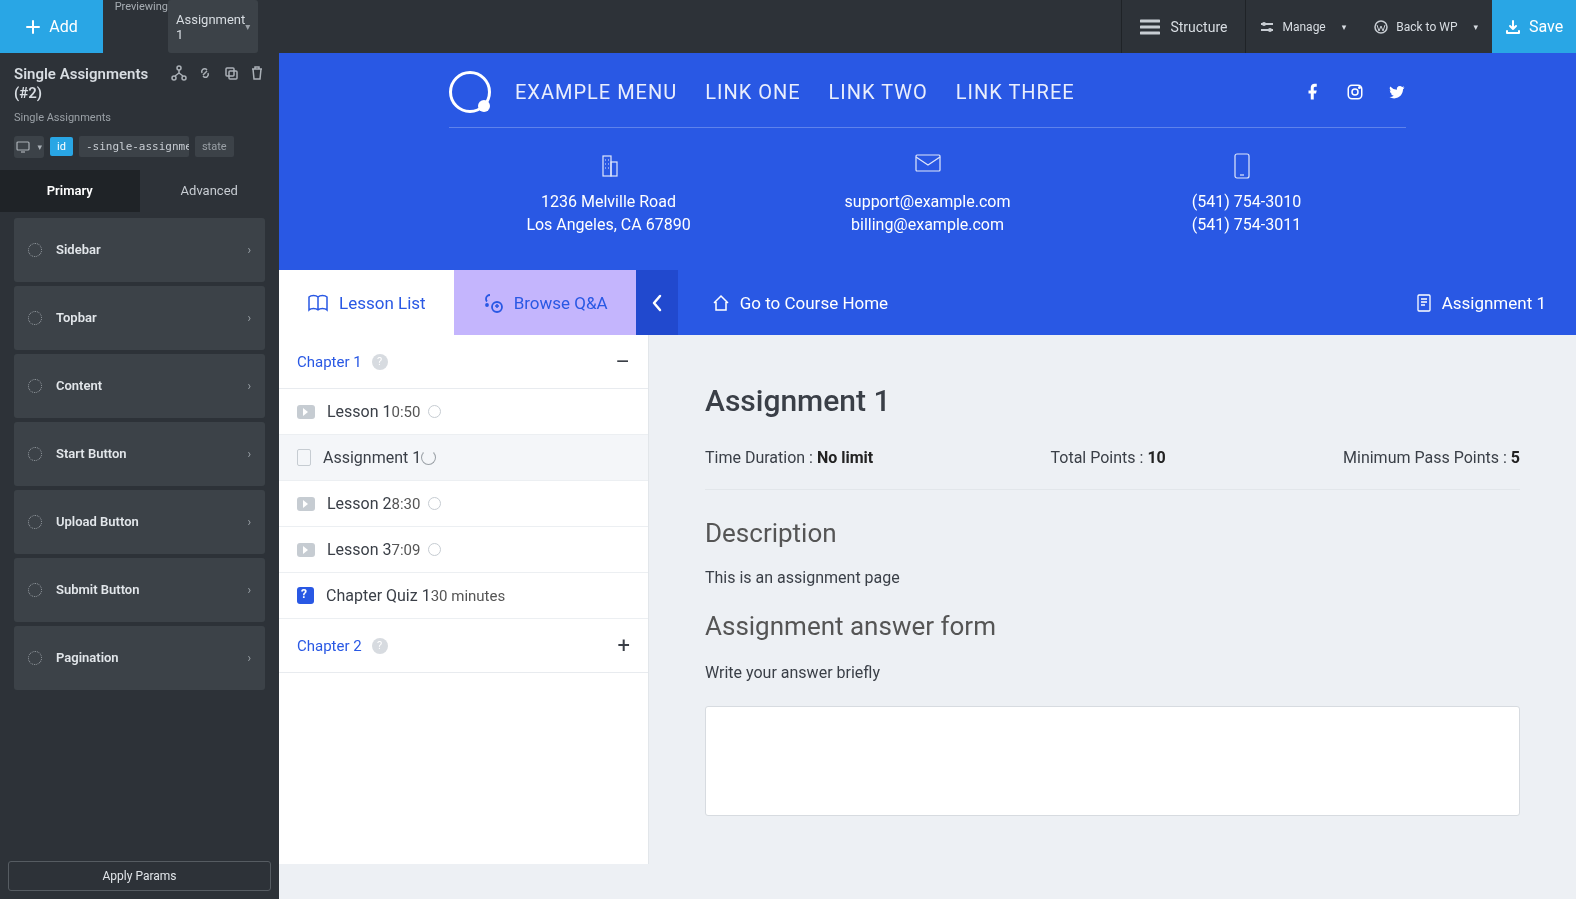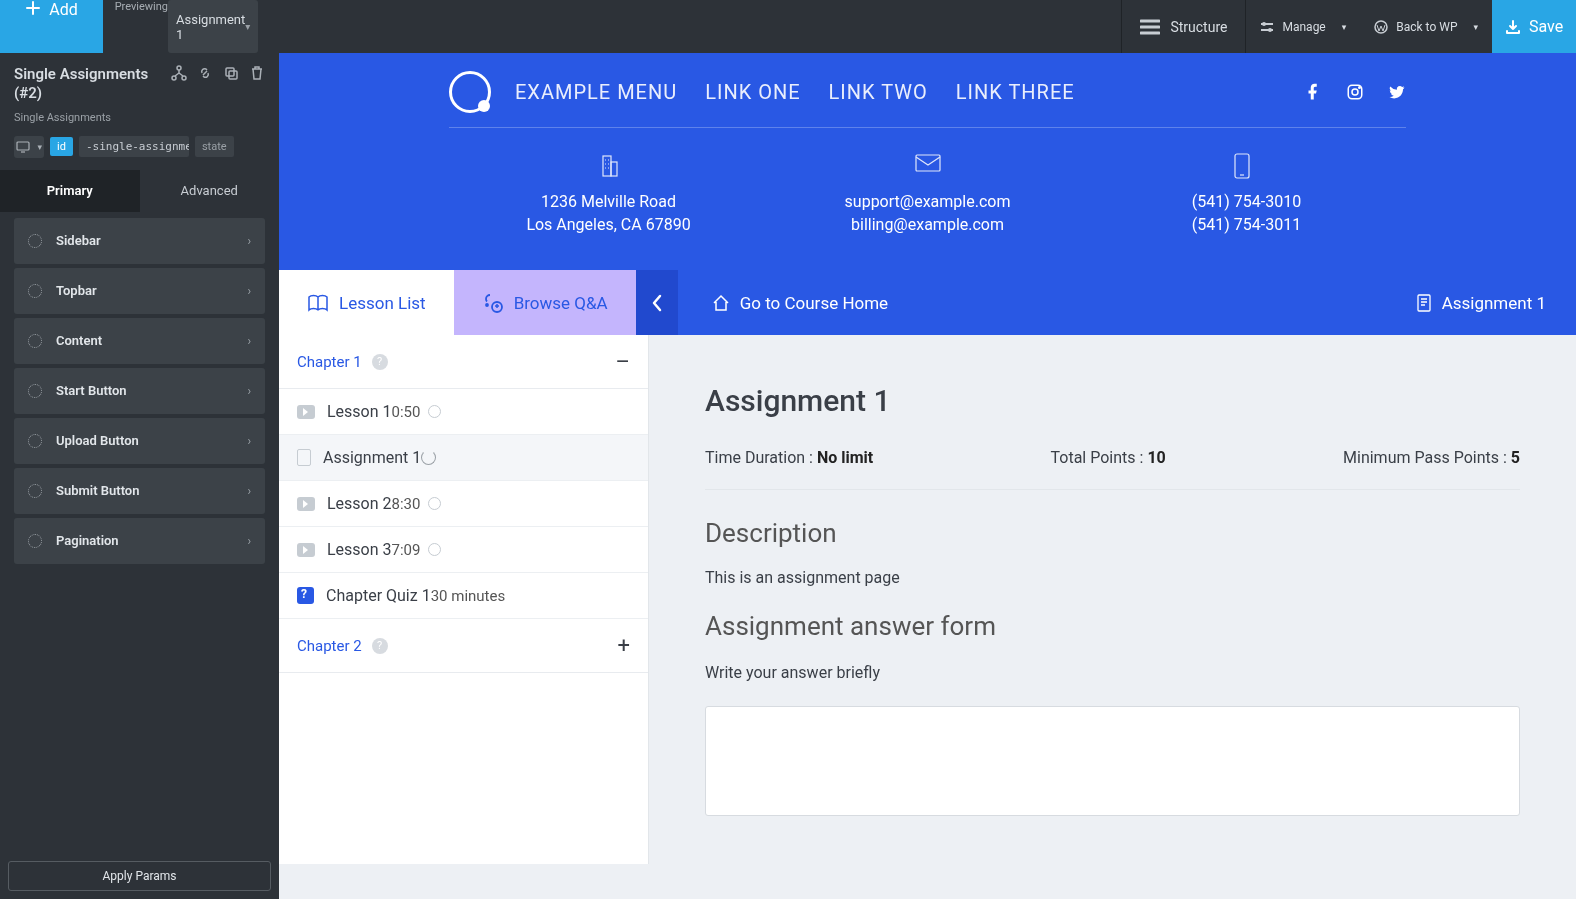--- a/index.html
+++ b/index.html
@@ -1,20 +1,20 @@
 <!DOCTYPE html>
 <html><head>
 <meta charset="utf-8">
 <style>
 * { margin:0; padding:0; box-sizing:border-box; font-family:-apple-system,BlinkMacSystemFont,"Segoe UI",Roboto,sans-serif; }
 body { width:1576px; height:899px; background:#2d3238; overflow:hidden; display:flex; flex-direction:column; }
 
 
 .topbar { height:53px; background:#2d3238; display:flex; align-items:stretch; color:#c8cdd3; }
-.add-btn { width:103px; background:#29a6e5; color:#fff; display:flex; justify-content:center; gap:8px; font-size:16px; cursor:pointer; }
+.add-btn { width:103px; background:#29a6e5; color:#fff; display:flex; align-items:center; justify-content:center; gap:8px; font-size:16px; cursor:pointer; }
 .previewing { width:167px; display:flex; flex-direction:row; justify-content:center; padding:0 12px; }
 .previewing-label { font-size:11px; color:#a7adb3; margin-bottom:2px; }
 .previewing-select { background:#3c4248; color:#d8dde2; font-size:13px; padding:4px 8px; border-radius:3px; display:flex; justify-content:space-between; align-items:center; cursor:pointer; }
 .tb-spacer { flex:1; }
 .tb-right { display:flex; align-items:stretch; }
 .tb-btn { display:flex; align-items:center; justify-content:center; gap:10px; padding:0 18px; border-left:1px solid #1f2327; cursor:pointer; font-size:14px; color:#d8dde2; }
 .tb-stack { display:flex; flex-direction:row; justify-content:center; border-left:1px solid #1f2327; }
 .tb-stack-item { display:flex; align-items:center; gap:8px; padding:3px 14px; font-size:12px; color:#d8dde2; cursor:pointer; }
 .save-btn { width:84px; background:#29a6e5; color:#fff; display:flex; align-items:center; justify-content:center; gap:8px; font-size:16px; cursor:pointer; }
 
@@ -31,21 +31,21 @@
 .sb-idrow { padding:6px 14px 12px; display:flex; align-items:center; gap:6px; }
 .sb-device { width:30px; height:22px; background:#3c4248; border-radius:3px; display:flex; align-items:center; justify-content:center; color:#aab0b6; font-size:12px; cursor:pointer; position:relative; padding-right:12px; }
 .sb-device::after{content:"▾"; position:absolute; right:2px; font-size:9px;}
 .id-chip { background:#29a6e5; color:#fff; font-size:11px; padding:3px 7px; border-radius:2px; }
 .id-input { background:#3c4248; color:#c8cdd3; font-size:11px; font-family:monospace; padding:4px 7px; border-radius:2px; width:110px; white-space:nowrap; overflow:hidden; }
 .state-chip { background:#3c4248; color:#9aa0a6; font-size:11px; padding:4px 7px; border-radius:2px; }
 .sb-tabs { display:flex; height:42px; }
 .sb-tab { flex:1; display:flex; align-items:center; justify-content:center; font-size:13px; color:#c8cdd3; cursor:pointer; }
 .sb-tab.active { background:#1f2327; color:#fff; font-weight:600; }
 .sb-sections { padding:6px 14px; flex:1; overflow:auto; }
-.sb-sect { background:#3c4248; border-radius:3px; margin-bottom:4px; height:46px; display:flex; align-items:center; padding:0 14px; justify-content:space-between; cursor:pointer; }
+.sb-sect { background:#3c4248; border-radius:3px; margin-bottom:4px; height:64px; display:flex; align-items:center; padding:0 14px; justify-content:space-between; cursor:pointer; }
 .sb-sect-left { display:flex; align-items:center; gap:14px; font-size:13px; font-weight:600; color:#e2e6ea; }
 .gear-ico { width:14px; height:14px; border:1.5px dotted #9aa0a6; border-radius:50%; position:relative; }
 .chev { color:#9aa0a6; font-size:12px; }
 .apply-params { margin:8px; border:1px solid #565c62; border-radius:3px; text-align:center; padding:7px; font-size:12px; color:#e2e6ea; cursor:pointer; }
 
 
 .preview { flex:1; background:#edf0f4; overflow:auto; }
 .hero { background:#2958e4; color:#fff; }
 .hero-top { display:flex; align-items:center; padding:18px 85px 14px; border-bottom:1px solid rgba(255,255,255,.25); margin:0 85px; padding-left:0; padding-right:0;}
 .hero-wrap { padding:0 85px; }

